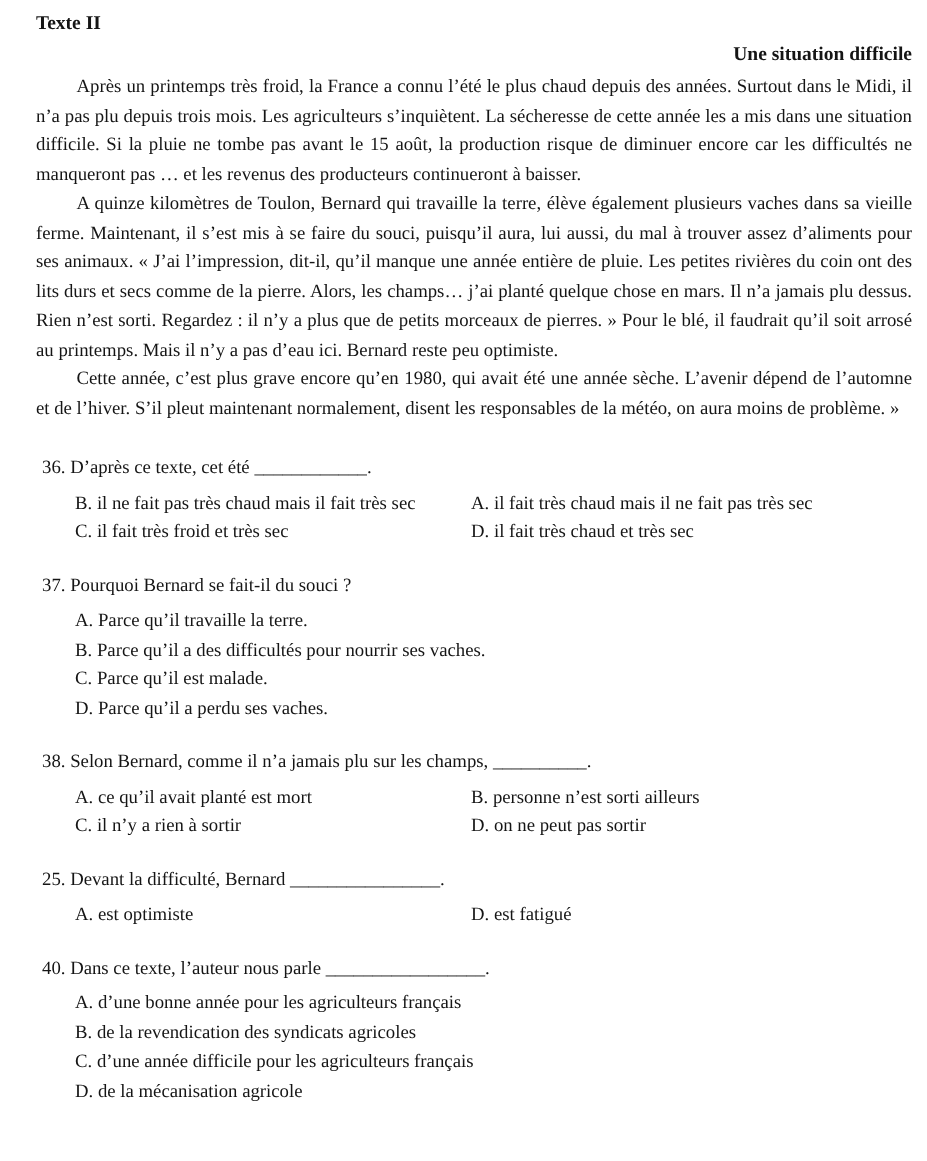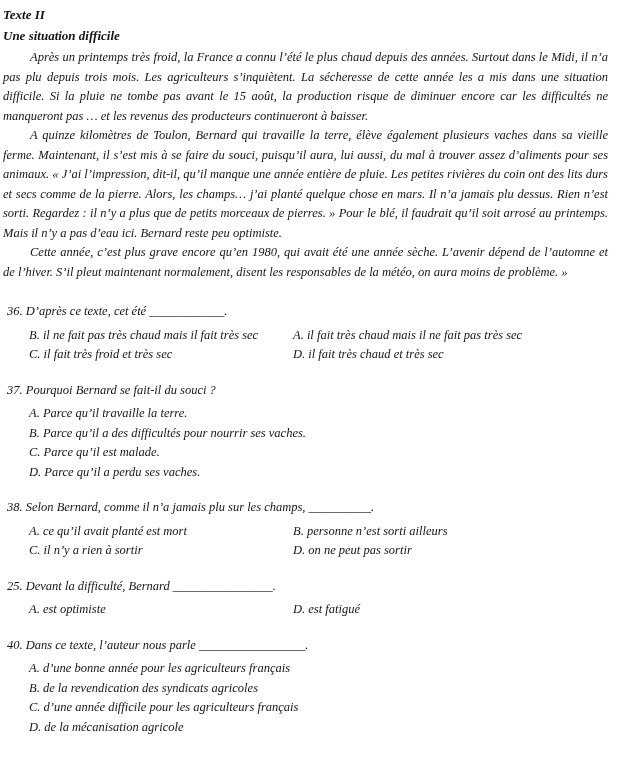--- a/index.html
+++ b/index.html
@@ -6,30 +6,30 @@
   body {
     width: 618px;
     height: 774px;
     background: #ffffff;
     color: #151515;
     font-family: "Liberation Serif", "DejaVu Serif", serif;
     font-size: 12.5px;
     line-height: 19.5px;
     overflow: hidden;
   }
-  .page { padding: 6px 10px 6px 3px; font-style: italic; }
+  .page { padding: 6px 10px 6px 24px; }
   .doc-header {
     font-weight: bold;
     font-size: 13px;
     line-height: 18px;
   }
   .doc-title {
     font-weight: bold;
     font-size: 13px;
-    text-align: left;
+    text-align: right;
     margin: 3px 0 3px 0;
     line-height: 18px;
   }
   .para {
     margin: 0;
     text-align: justify;
     text-indent: 27px;
   }
   .questions { margin-top: 20px; }
   .q { margin-bottom: 16px; }

